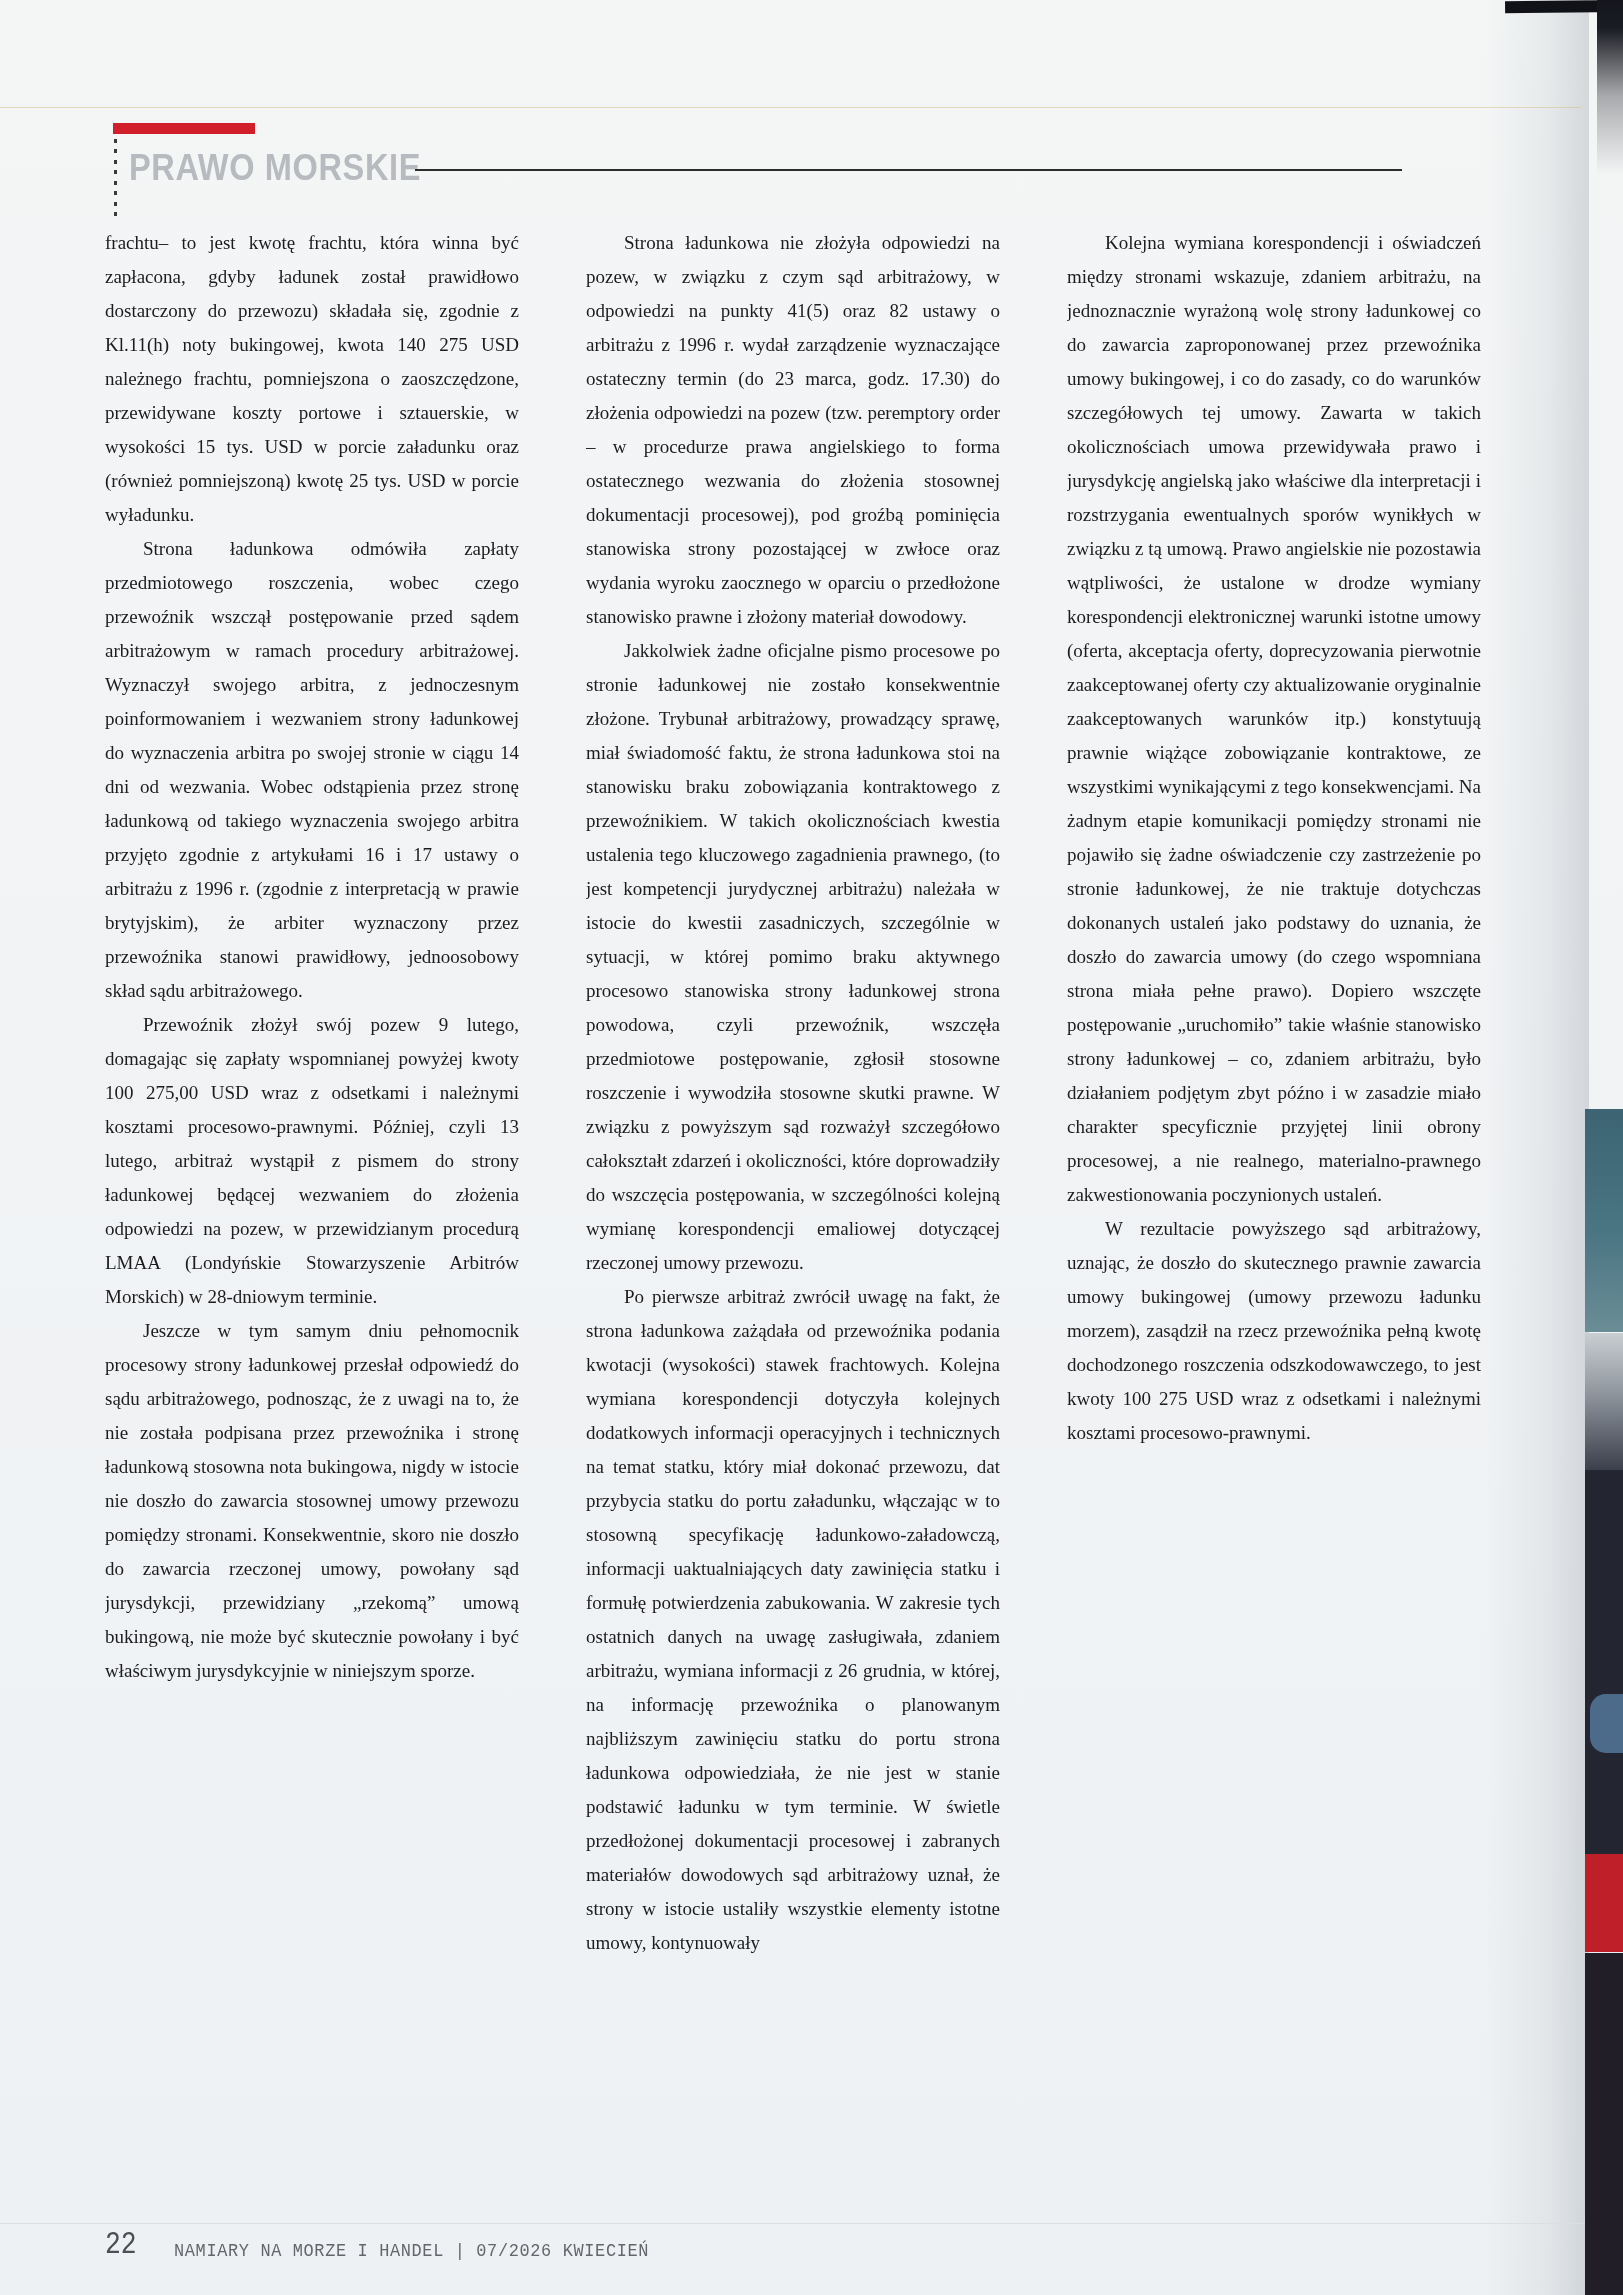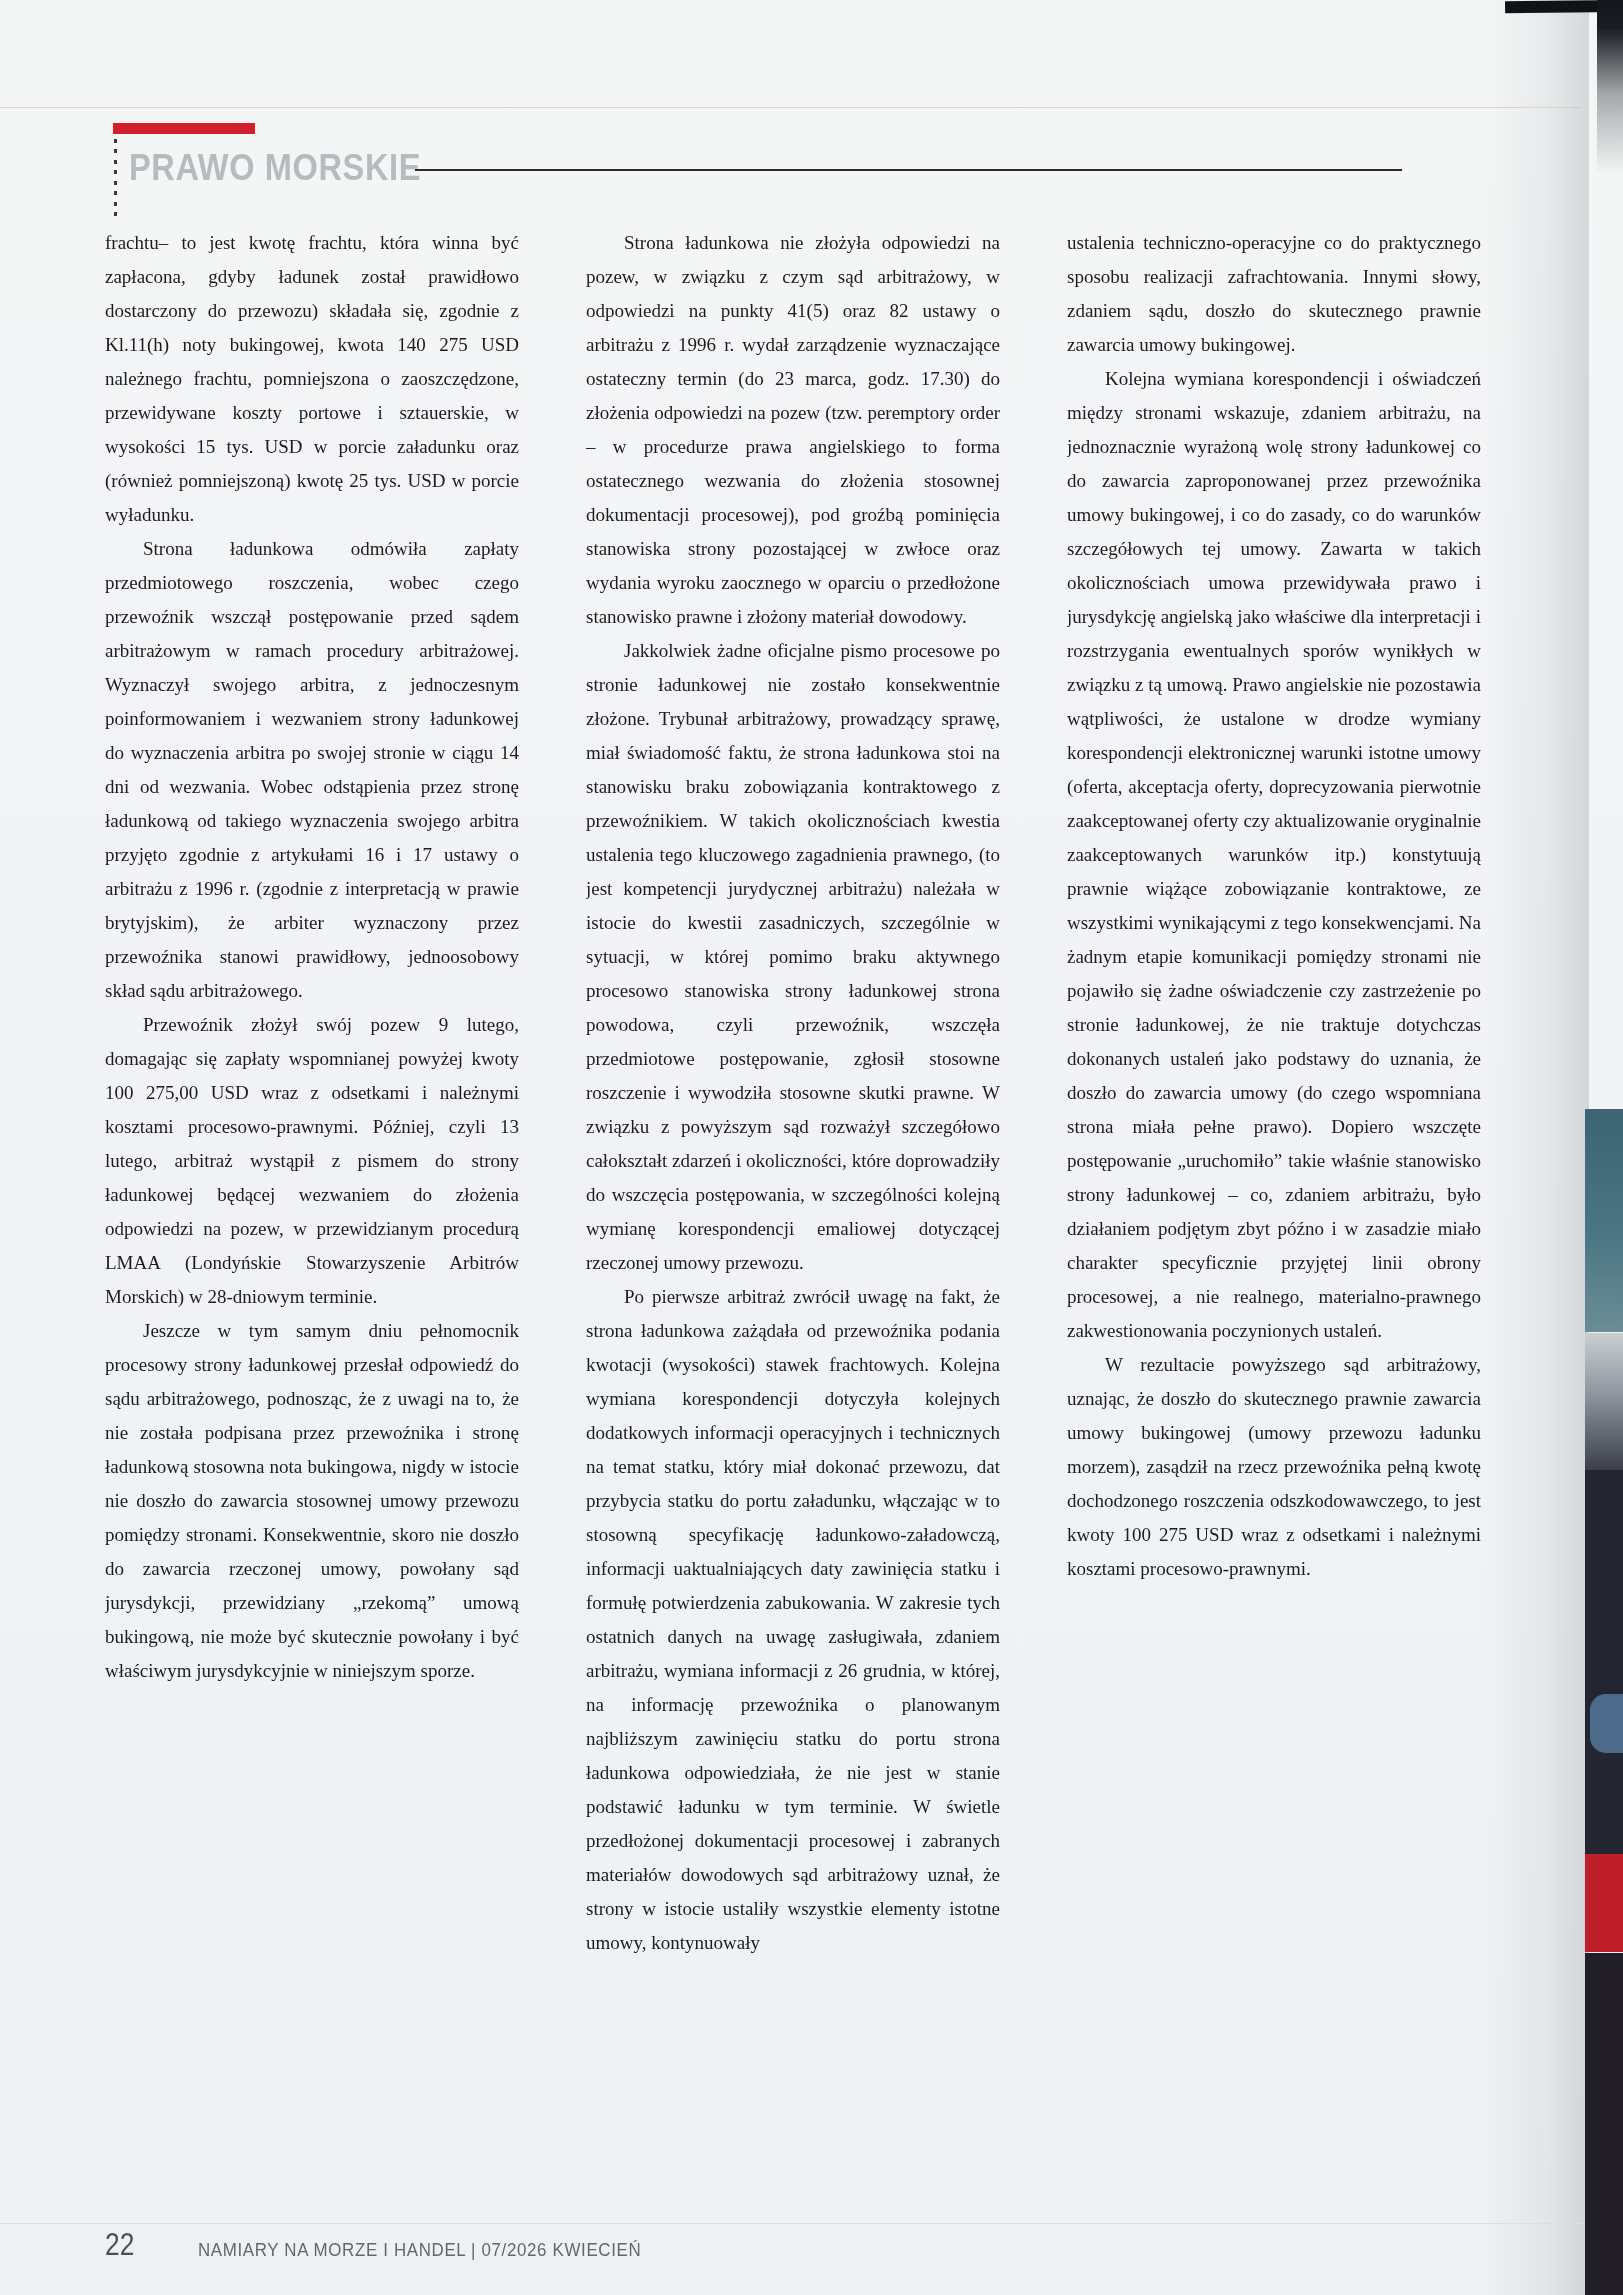--- a/index.html
+++ b/index.html
@@ -29,22 +29,22 @@
   .col p.indent{text-indent:38px;}
 
   
   .author{position:absolute;right:142px;top:2125px;text-align:right;
         font-family:"Liberation Sans",sans-serif;color:#3b3b3d;}
   .author .name{font-size:25px;letter-spacing:0.7px;transform:scaleX(0.92);transform-origin:right top;}
   .author .affil{font-size:23.6px;margin-top:9.2px;color:#454547;transform:scaleX(0.92);transform-origin:right top;}
 
   
   .footer-line{position:absolute;left:0;top:2223px;width:1623px;height:0.7px;background:#dcdfe1;}
-  .footer{position:absolute;left:105px;top:2227px;display:flex;align-items:center;
-        font-family:Liberation Sans, sans-serif;color:#595d61;gap:27px;}
+  .footer{position:absolute;left:105px;top:2227px;display:flex;align-items:flex-end;
+        font-family:Liberation Mono, monospace;color:#595d61;}
   .page-num{font-size:31px;color:#4c5054;transform:scaleX(0.85);transform-origin:left top;}
   .mag{font-size:18.4px;margin-left:31.5px;margin-top:9.2px;letter-spacing:0.7px;color:#63676b;
         transform:scaleX(0.92);transform-origin:left top;white-space:nowrap;}
 
   
   .edge{position:absolute;top:0;right:0;width:38px;height:2295px;}
   .edge-seg{position:absolute;right:0;width:38px;}
   .seg-topblack{top:0;height:282px;width:26px;
         background:linear-gradient(180deg,#14161c 0%,#1a1c23 10%,rgba(26,28,35,0.35) 34%,rgba(26,28,35,0) 62%);}
   .seg-topcorner{position:absolute;top:0;right:0;width:118px;height:11.8px;background:#101218;transform:rotate(-0.6deg);transform-origin:right top;}
@@ -76,21 +76,20 @@
 
   </div>
 
   <div class="col" id="col2">
     <p class="indent">Strona ładunkowa nie złożyła odpowiedzi na pozew, w związku z czym sąd arbitrażowy, w odpowiedzi na punkty 41(5) oraz 82 ustawy o arbitrażu z 1996 r. wydał zarządzenie wyznaczające ostateczny termin (do 23 marca, godz. 17.30) do złożenia odpowiedzi na pozew (tzw. peremptory order – w procedurze prawa angielskiego to forma ostatecznego wezwania do złożenia stosownej dokumentacji procesowej), pod groźbą pominięcia stanowiska strony pozostającej w zwłoce oraz wydania wyroku zaocznego w oparciu o przedłożone stanowisko prawne i złożony materiał dowodowy.</p>
     <p class="indent">Jakkolwiek żadne oficjalne pismo procesowe po stronie ładunkowej nie zostało konsekwentnie złożone. Trybunał arbitrażowy, prowadzący sprawę, miał świadomość faktu, że strona ładunkowa stoi na stanowisku braku zobowiązania kontraktowego z przewoźnikiem. W takich okolicznościach kwestia ustalenia tego kluczowego zagadnienia prawnego, (to jest kompetencji jurydycznej arbitrażu) należała w istocie do kwestii zasadniczych, szczególnie w sytuacji, w której pomimo braku aktywnego procesowo stanowiska strony ładunkowej strona powodowa, czyli przewoźnik, wszczęła przedmiotowe postępowanie, zgłosił stosowne roszczenie i wywodziła stosowne skutki prawne. W związku z powyższym sąd rozważył szczegółowo całokształt zdarzeń i okoliczności, które doprowadziły do wszczęcia postępowania, w szczególności kolejną wymianę korespondencji emaliowej dotyczącej rzeczonej umowy przewozu.</p>
     <p class="indent">Po pierwsze arbitraż zwrócił uwagę na fakt, że strona ładunkowa zażądała od przewoźnika podania kwotacji (wysokości) stawek frachtowych. Kolejna wymiana korespondencji dotyczyła kolejnych dodatkowych informacji operacyjnych i technicznych na temat statku, który miał dokonać przewozu, dat przybycia statku do portu załadunku, włączając w to stosowną specyfikację ładunkowo-załadowczą, informacji uaktualniających daty zawinięcia statku i formułę potwierdzenia zabukowania. W zakresie tych ostatnich danych na uwagę zasługiwała, zdaniem arbitrażu, wymiana informacji z 26 grudnia, w której, na informację przewoźnika o planowanym najbliższym zawinięciu statku do portu strona ładunkowa odpowiedziała, że nie jest w stanie podstawić ładunku w tym terminie. W świetle przedłożonej dokumentacji procesowej i zabranych materiałów dowodowych sąd arbitrażowy uznał, że strony w istocie ustaliły wszystkie elementy istotne umowy, kontynuowały</p>
   </div>
 
   <div class="col" id="col3">
-    <p>ustalenia techniczno-operacyjne co do praktycznego sposobu realizacji zafrachtowania. Innymi słowy, zdaniem sądu, doszło do skutecznego prawnie zawarcia umowy bukingowej.</p>
     <p class="indent">Kolejna wymiana korespondencji i oświadczeń między stronami wskazuje, zdaniem arbitrażu, na jednoznacznie wyrażoną wolę strony ładunkowej co do zawarcia zaproponowanej przez przewoźnika umowy bukingowej, i co do zasady, co do warunków szczegółowych tej umowy. Zawarta w takich okolicznościach umowa przewidywała prawo i jurysdykcję angielską jako właściwe dla interpretacji i rozstrzygania ewentualnych sporów wynikłych w związku z tą umową. Prawo angielskie nie pozostawia wątpliwości, że ustalone w drodze wymiany korespondencji elektronicznej warunki istotne umowy (oferta, akceptacja oferty, doprecyzowania pierwotnie zaakceptowanej oferty czy aktualizowanie oryginalnie zaakceptowanych warunków itp.) konstytuują prawnie wiążące zobowiązanie kontraktowe, ze wszystkimi wynikającymi z tego konsekwencjami. Na żadnym etapie komunikacji pomiędzy stronami nie pojawiło się żadne oświadczenie czy zastrzeżenie po stronie ładunkowej, że nie traktuje dotychczas dokonanych ustaleń jako podstawy do uznania, że doszło do zawarcia umowy (do czego wspomniana strona miała pełne prawo). Dopiero wszczęte postępowanie „uruchomiło” takie właśnie stanowisko strony ładunkowej – co, zdaniem arbitrażu, było działaniem podjętym zbyt późno i w zasadzie miało charakter specyficznie przyjętej linii obrony procesowej, a nie realnego, materialno-prawnego zakwestionowania poczynionych ustaleń.</p>
     <p class="indent">W rezultacie powyższego sąd arbitrażowy, uznając, że doszło do skutecznego prawnie zawarcia umowy bukingowej (umowy przewozu ładunku morzem), zasądził na rzecz przewoźnika pełną kwotę dochodzonego roszczenia odszkodowawczego, to jest kwoty 100 275 USD wraz z odsetkami i należnymi kosztami procesowo-prawnymi.</p>
 
   </div>
 
 
   <div class="footer-line"></div>
   <div class="footer">
     <div class="page-num">22</div>
     <div class="mag">NAMIARY NA MORZE I HANDEL | 07/2026 KWIECIEŃ</div>

